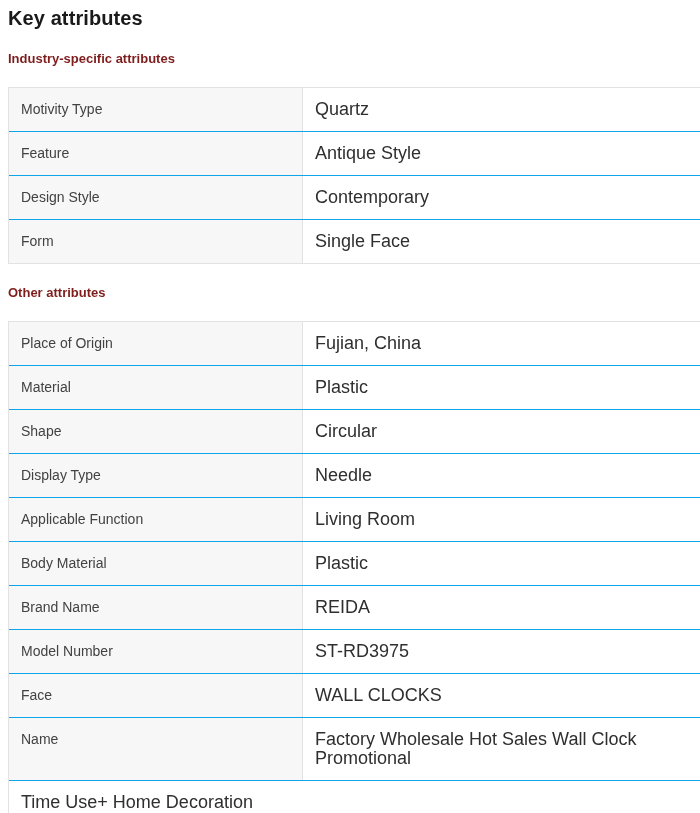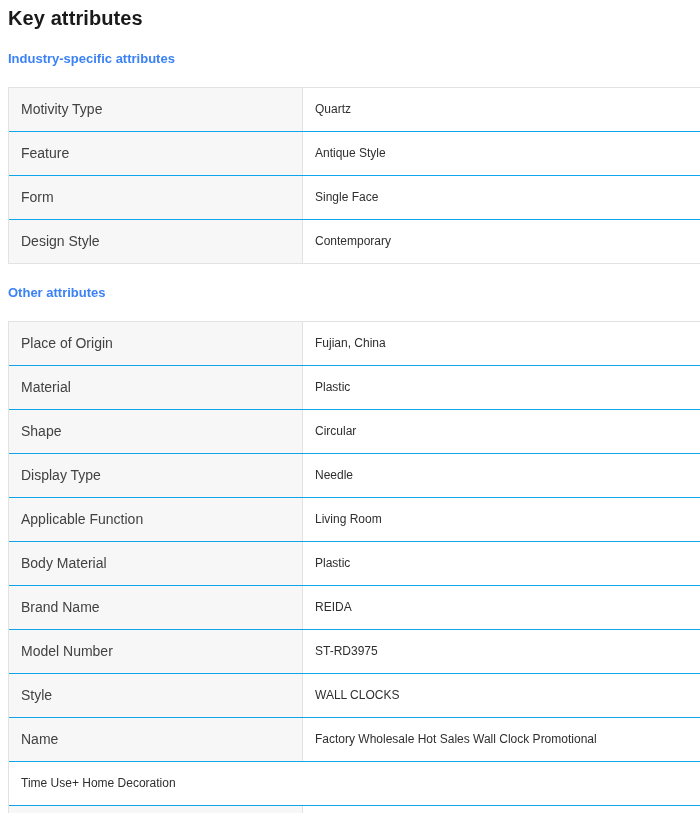--- a/index.html
+++ b/index.html
@@ -21,21 +21,21 @@
     line-height: 24px;
     font-weight: 700;
     color: #1a1a1a;
     letter-spacing: 0.1px;
   }
   .section-label {
     margin-top: 21px;
     font-size: 13px;
     line-height: 15px;
     font-weight: 700;
-    color: #3b82f6;
+    color: #7f1d1d;
   }
   .attr-table {
     margin-top: 21px;
     width: 693px;
     border: 1px solid #e2e2e2;
     background: #ffffff;
   }
   .attr-row {
     display: flex;
     align-items: stretch;
@@ -49,21 +49,21 @@
     background: #f7f7f7;
     border-right: 1px solid #e2e2e2;
     padding: 12px 12px 12px 12px;
     font-size: 14px;
     line-height: 19px;
     color: #424242;
   }
   .attr-value {
     flex: 1 1 auto;
     padding: 12px 30px 12px 12px;
-    font-size: 12px;
+    font-size: 18px;
     line-height: 19px;
     color: #2f2f2f;
     background: #ffffff;
   }
   
   .attr-row.partial .attr-label,
   .attr-row.partial .attr-value {
     min-height: 43px;
   }
 </style>
@@ -79,26 +79,26 @@
   <div class="attr-table">
       <div class="attr-row">
         <div class="attr-label">Motivity Type</div>
         <div class="attr-value">Quartz</div>
       </div>
       <div class="attr-row">
         <div class="attr-label">Feature</div>
         <div class="attr-value">Antique Style</div>
       </div>
       <div class="attr-row">
+        <div class="attr-label">Design Style</div>
+        <div class="attr-value">Contemporary</div>
+      </div>
+      <div class="attr-row">
         <div class="attr-label">Form</div>
         <div class="attr-value">Single Face</div>
-      </div>
-      <div class="attr-row">
-        <div class="attr-label">Design Style</div>
-        <div class="attr-value">Contemporary</div>
       </div>
     </div>
 
   <div class="section-label">Other attributes</div>
 
   <div class="attr-table">
       <div class="attr-row">
         <div class="attr-label">Place of Origin</div>
         <div class="attr-value">Fujian, China</div>
       </div>
@@ -124,21 +124,21 @@
       </div>
       <div class="attr-row">
         <div class="attr-label">Brand Name</div>
         <div class="attr-value">REIDA</div>
       </div>
       <div class="attr-row">
         <div class="attr-label">Model Number</div>
         <div class="attr-value">ST-RD3975</div>
       </div>
       <div class="attr-row">
-        <div class="attr-label">Style</div>
+        <div class="attr-label">Face</div>
         <div class="attr-value">WALL CLOCKS</div>
       </div>
       <div class="attr-row">
         <div class="attr-label">Name</div>
         <div class="attr-value">Factory Wholesale Hot Sales Wall Clock Promotional</div>
       </div>
       <div class="attr-row">
         <div class="attr-value">Time Use+ Home Decoration</div>
       </div>
       <div class="attr-row partial">

